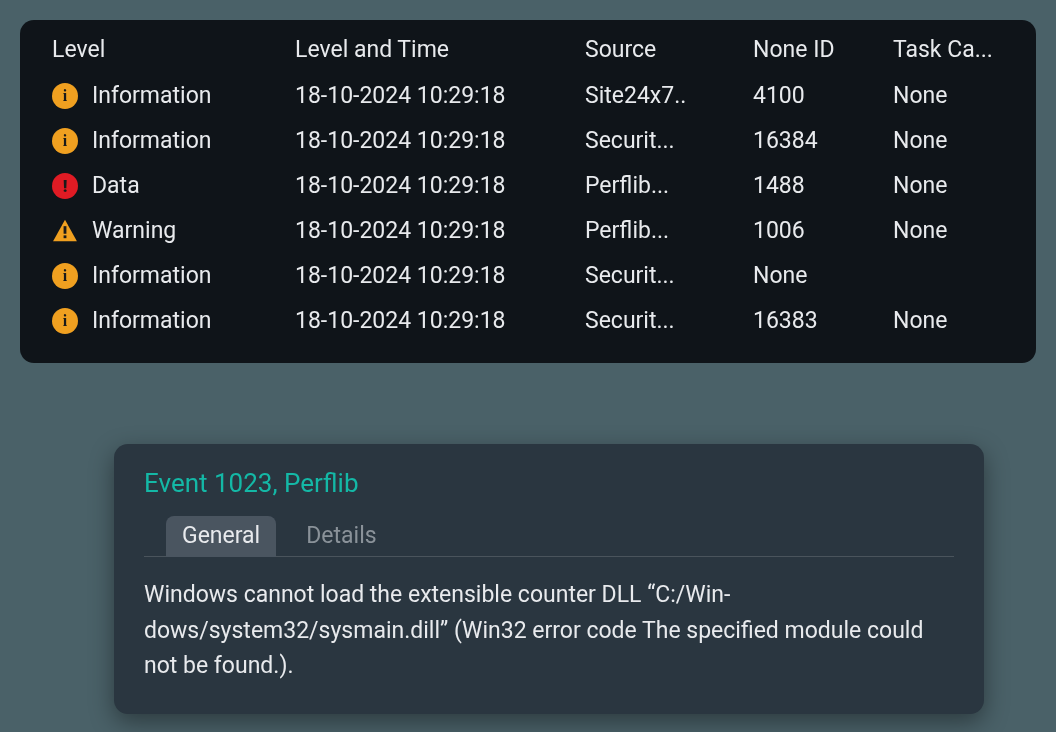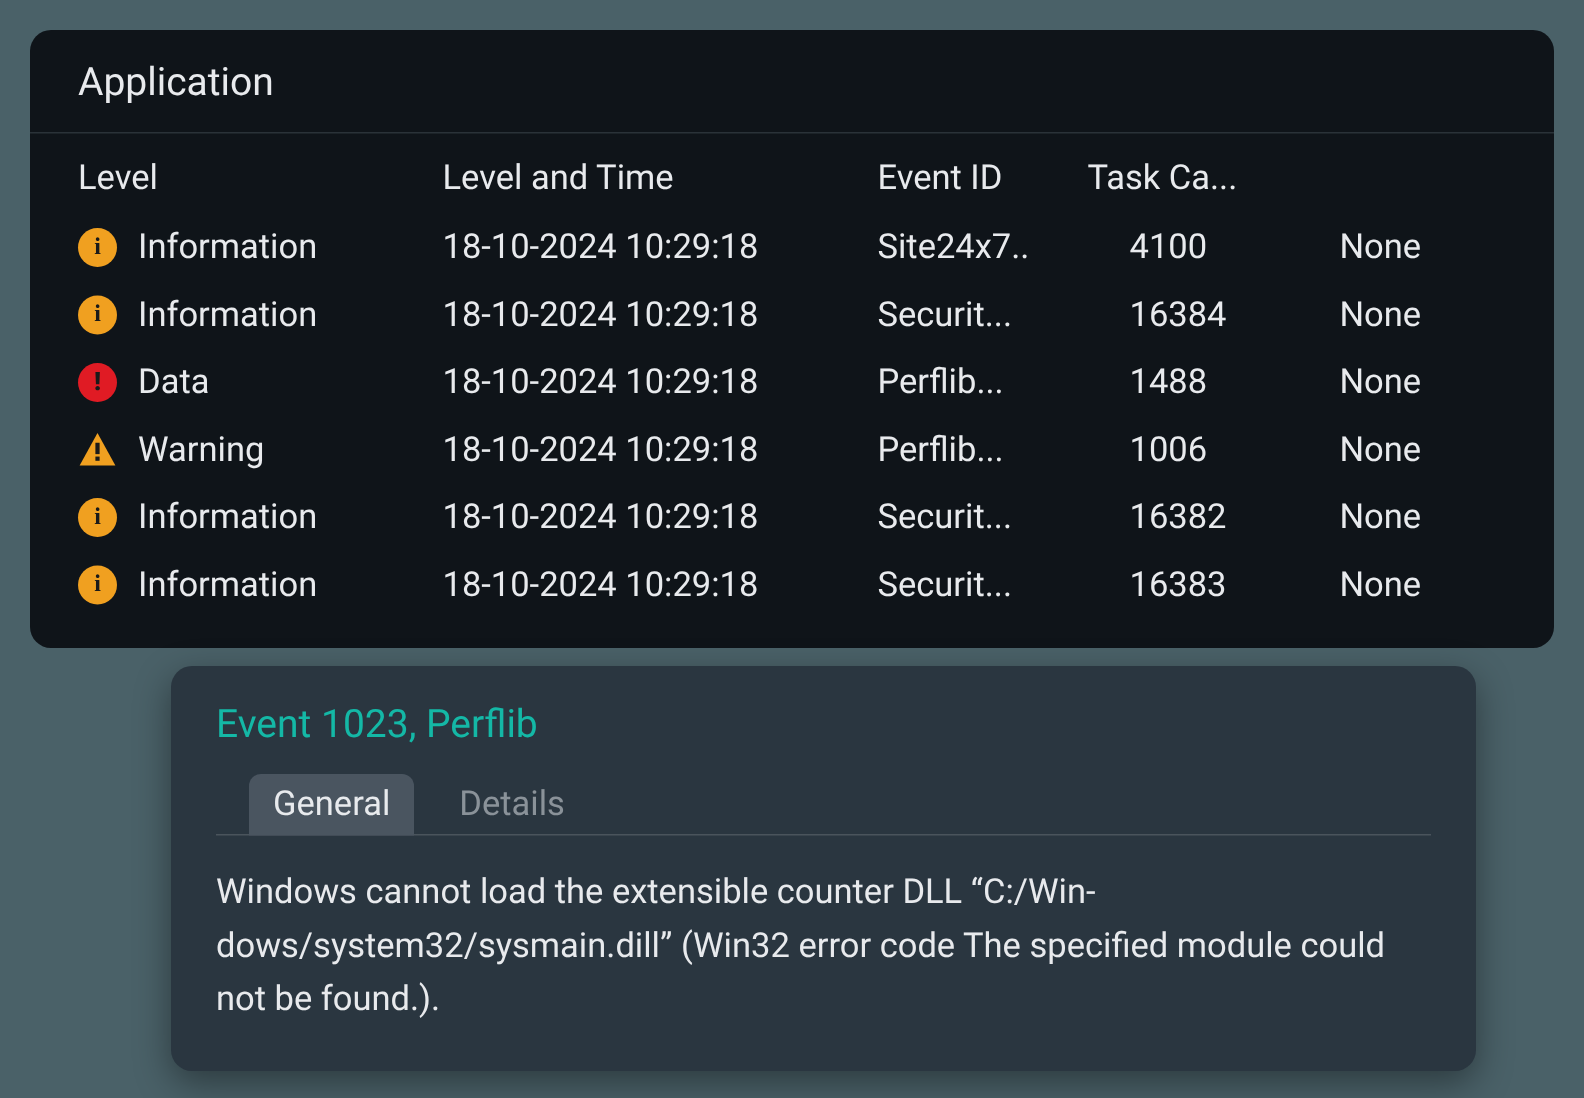--- a/index.html
+++ b/index.html
@@ -138,27 +138,25 @@
     color: #e8eaed;
     font-size: 23px;
     line-height: 1.55;
     max-width: 780px;
   }
 </style>
 </head>
 <body>
 
 <div class="event-panel">
-  <div class="panel-header">
-    <div class="panel-title">Application</div>
-  </div>
   <div class="table-header">
     <div class="col-level">Level</div>
     <div class="col-datetime">Level and Time</div>
-    <div class="col-eventid">Event ID</div>
+    <div class="col-source">Source</div>
+    <div class="col-eventid">None ID</div>
     <div class="col-task">Task Ca...</div>
   </div>
   <div class="table-body" id="table-body">
       <div class="table-row">
         <div class="level-cell">
           <span class="icon-wrap">
             <span class="info-icon">i</span>
           </span>
           <span>Information</span>
         </div>
@@ -209,21 +207,20 @@
       </div>
       <div class="table-row">
         <div class="level-cell">
           <span class="icon-wrap">
             <span class="info-icon">i</span>
           </span>
           <span>Information</span>
         </div>
         <div class="col-datetime">18-10-2024 10:29:18</div>
         <div class="col-source">Securit...</div>
-        <div class="col-eventid">16382</div>
         <div class="col-task">None</div>
       </div>
       <div class="table-row">
         <div class="level-cell">
           <span class="icon-wrap">
             <span class="info-icon">i</span>
           </span>
           <span>Information</span>
         </div>
         <div class="col-datetime">18-10-2024 10:29:18</div>

